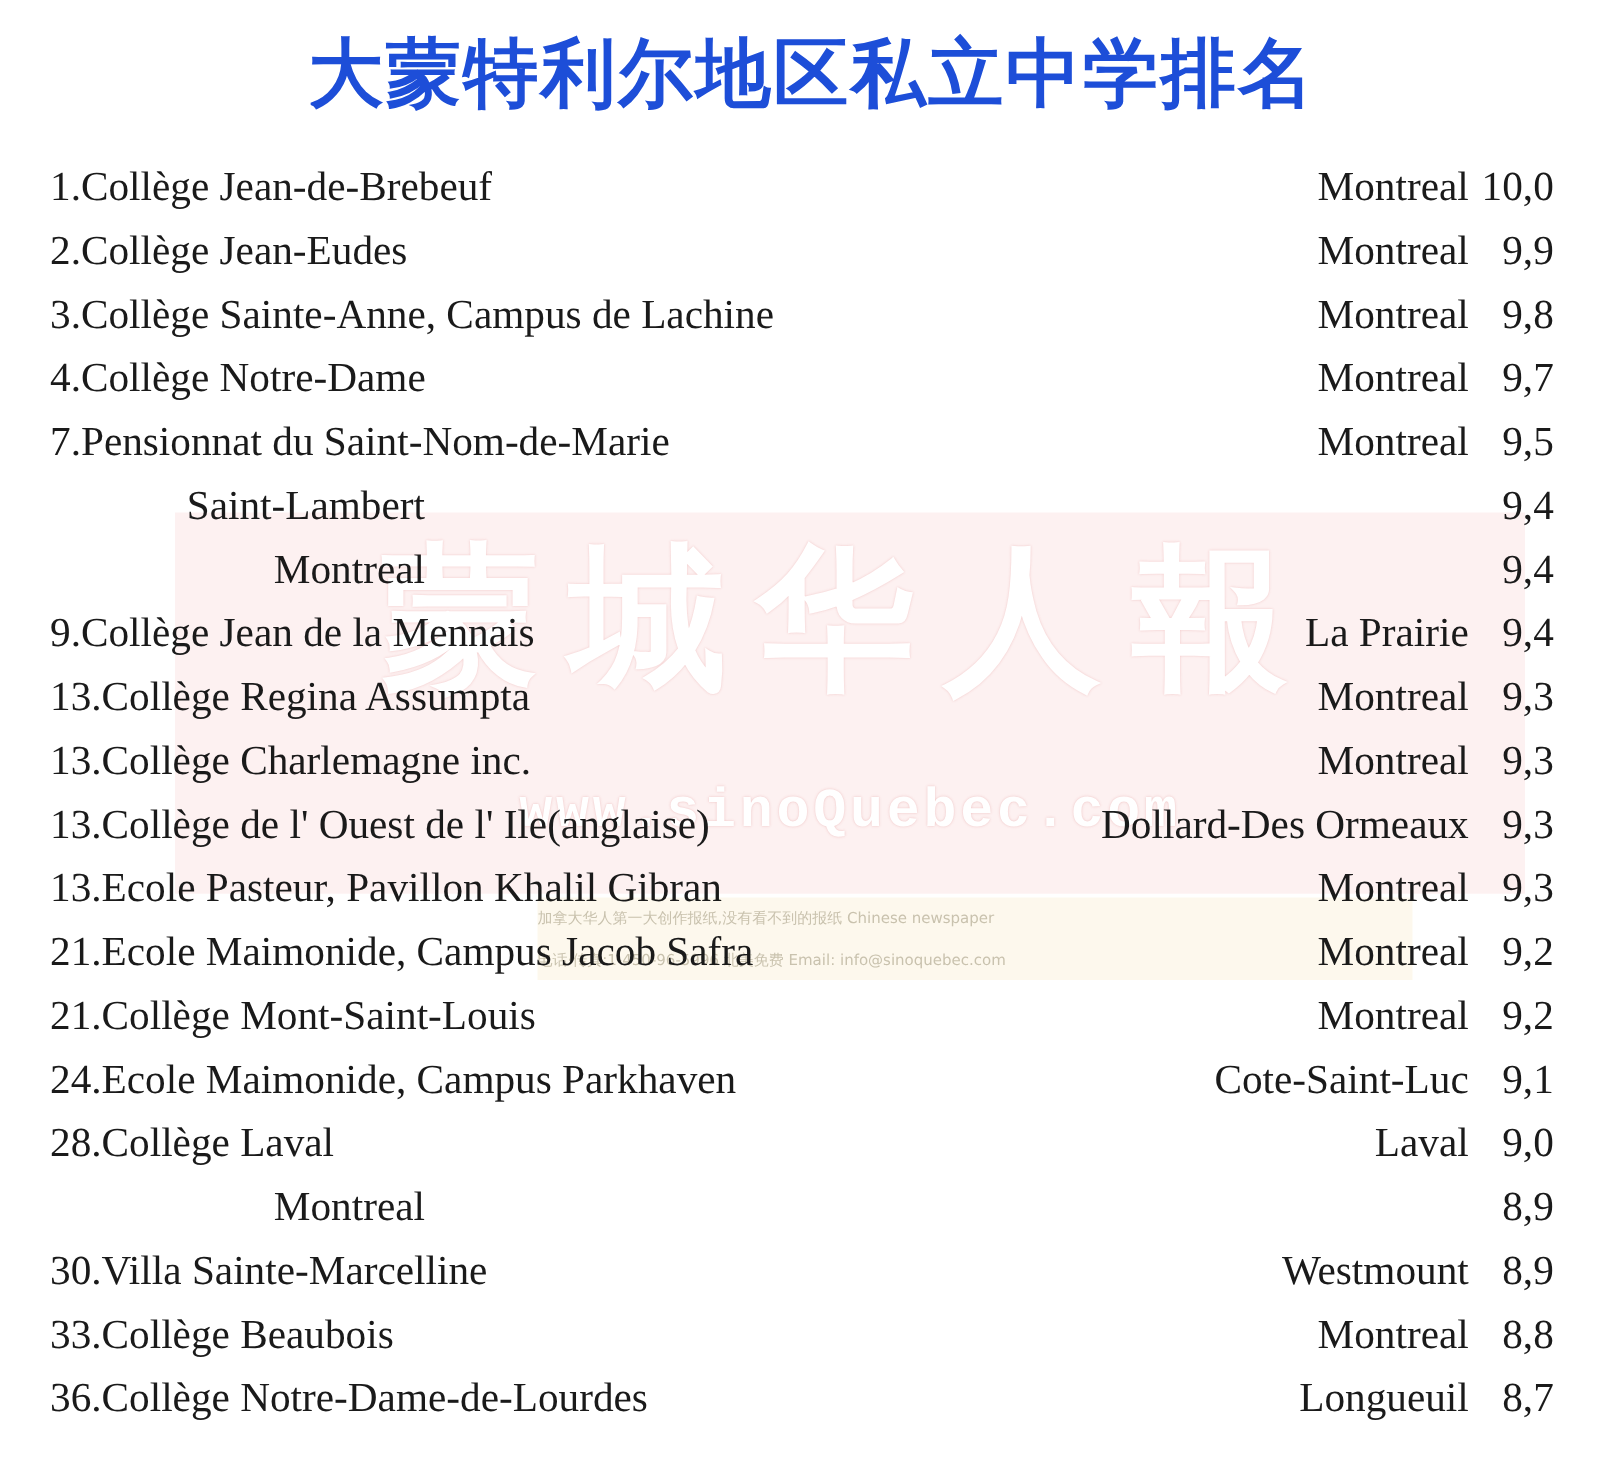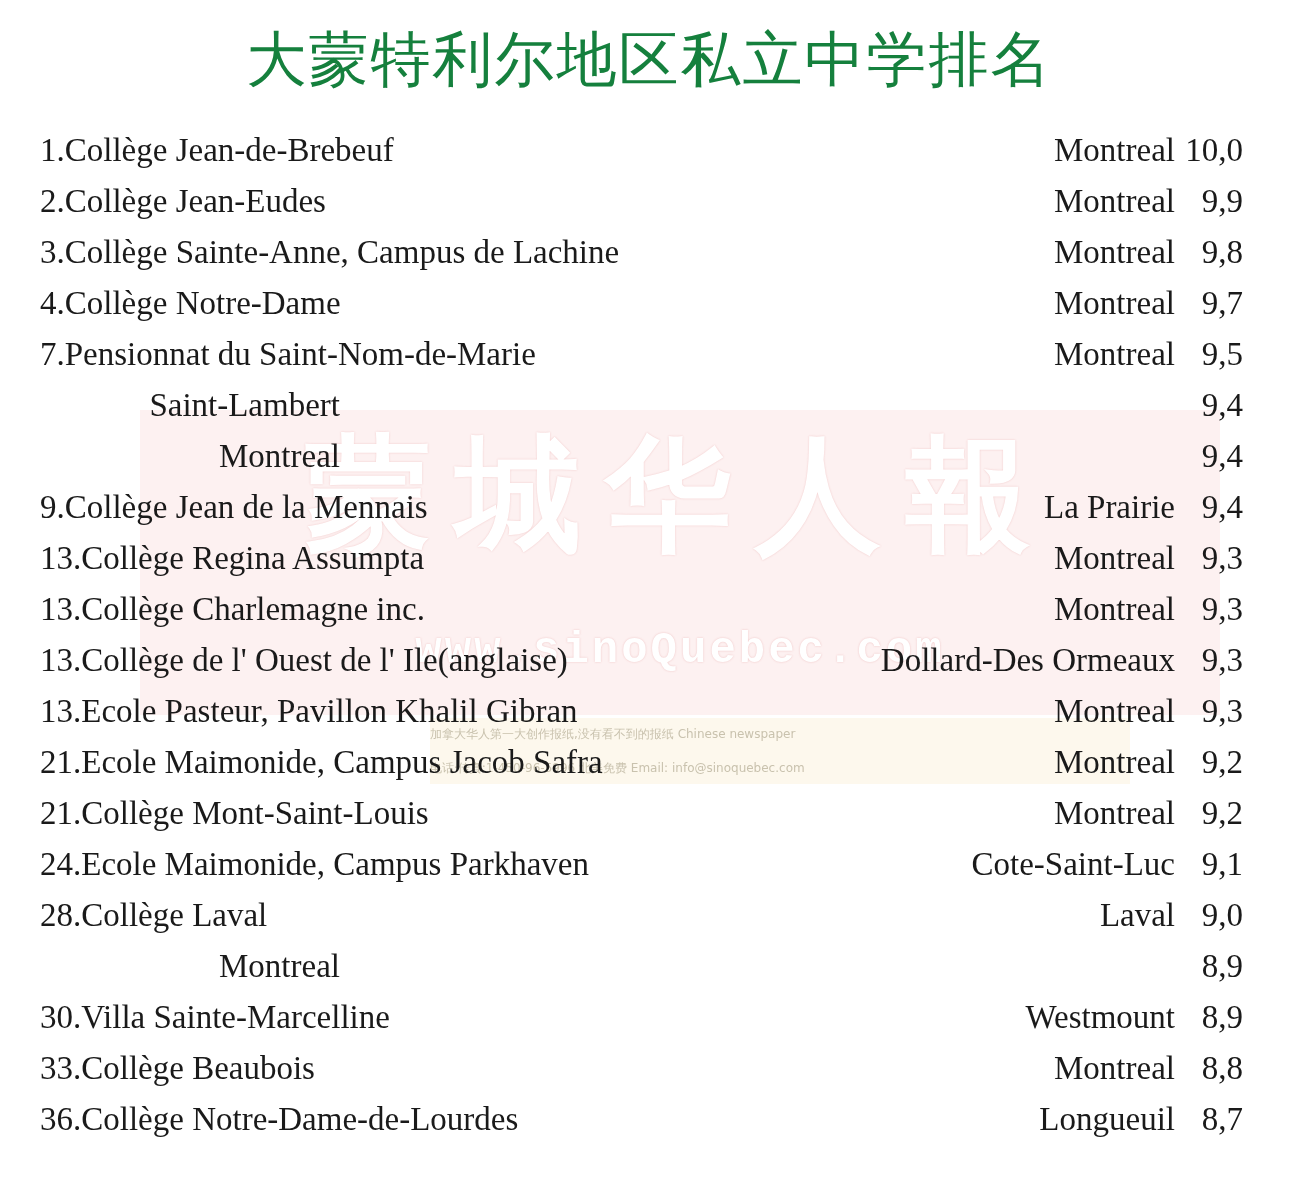--- a/index.html
+++ b/index.html
@@ -18,24 +18,24 @@
 
   .page {
     position: relative;
     width: 1299px;
     height: 1183px;
   }
 
   .title {
     text-align: center;
     font-family: "DejaVu Sans", sans-serif;
-    font-weight: normal;
+    font-weight: bold;
     font-size: 60px;
     letter-spacing: 2px;
-    color: #15803d;
+    color: #1d4ed8;
     padding-top: 22px;
     padding-bottom: 10px;
     line-height: 1.25;
     white-space: nowrap;
   }
 
   .table {
     position: relative;
     z-index: 3;
     margin-top: 18px;

